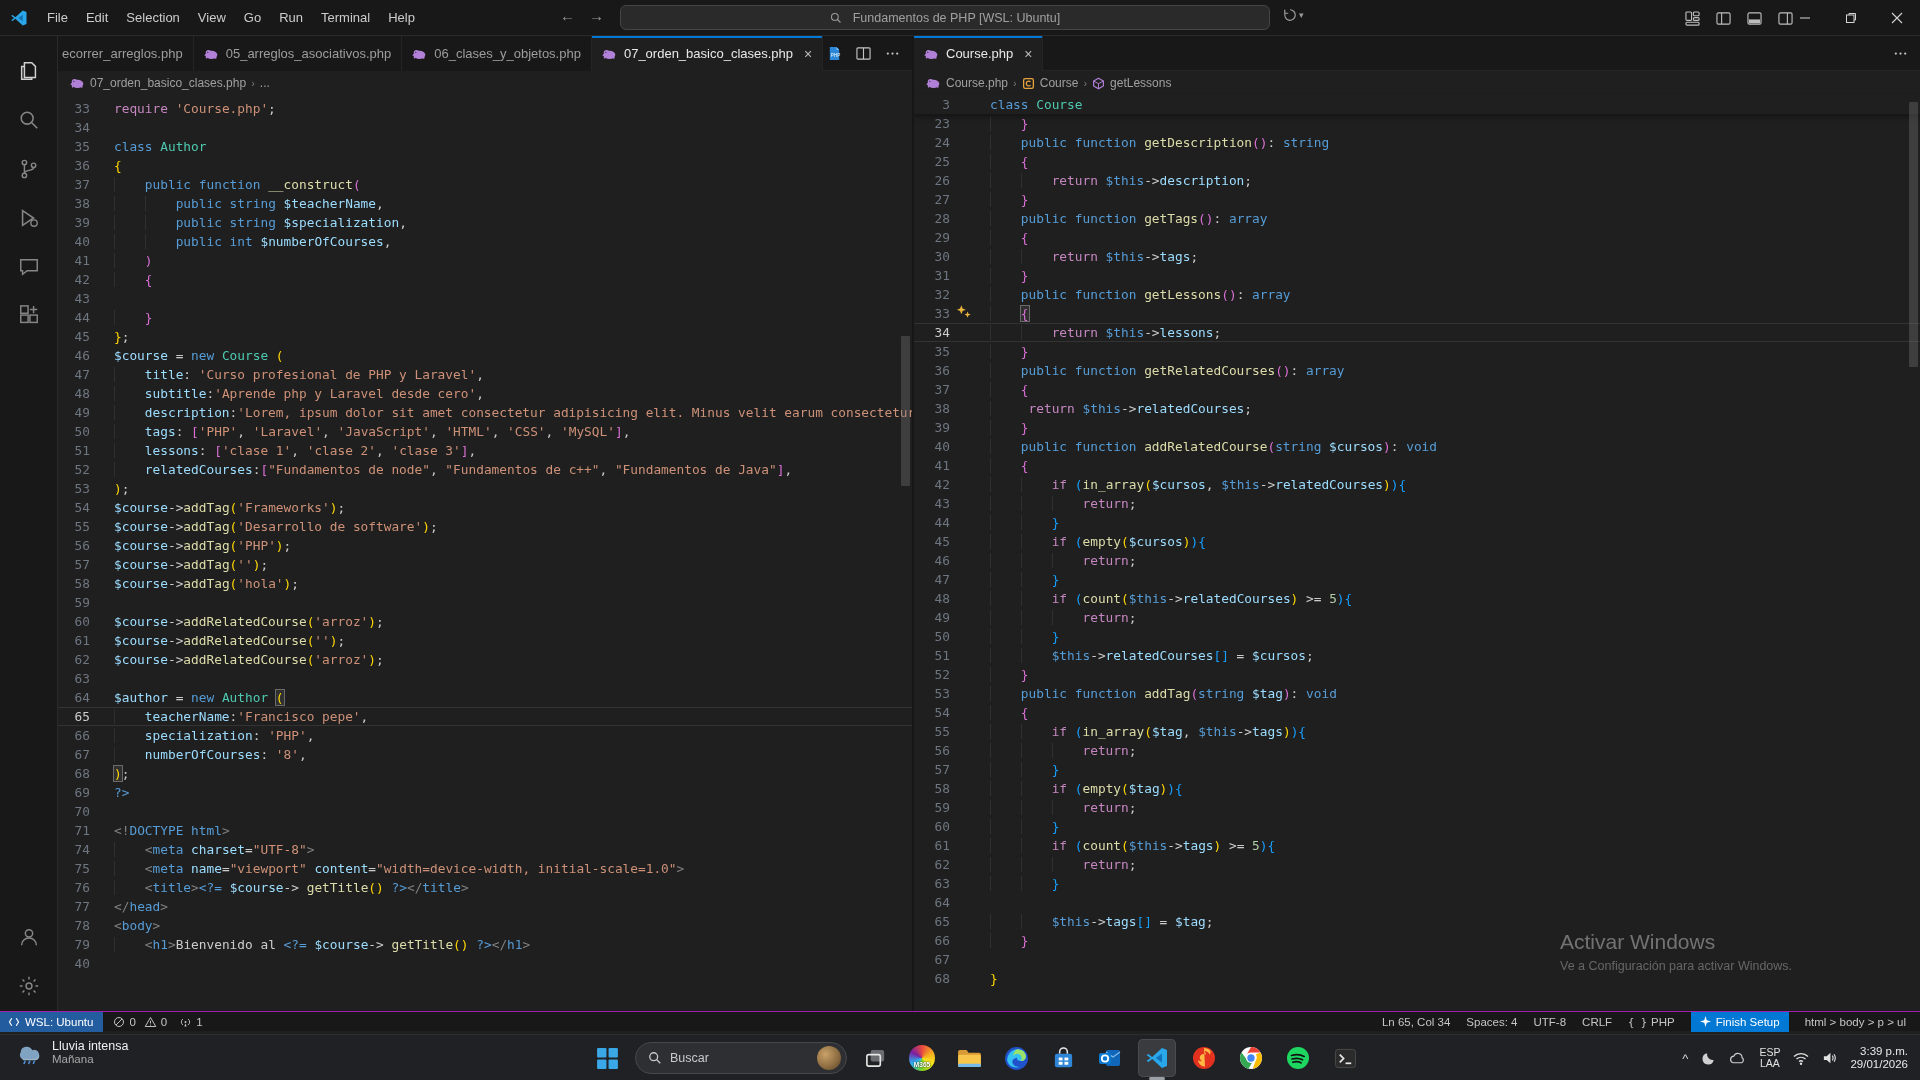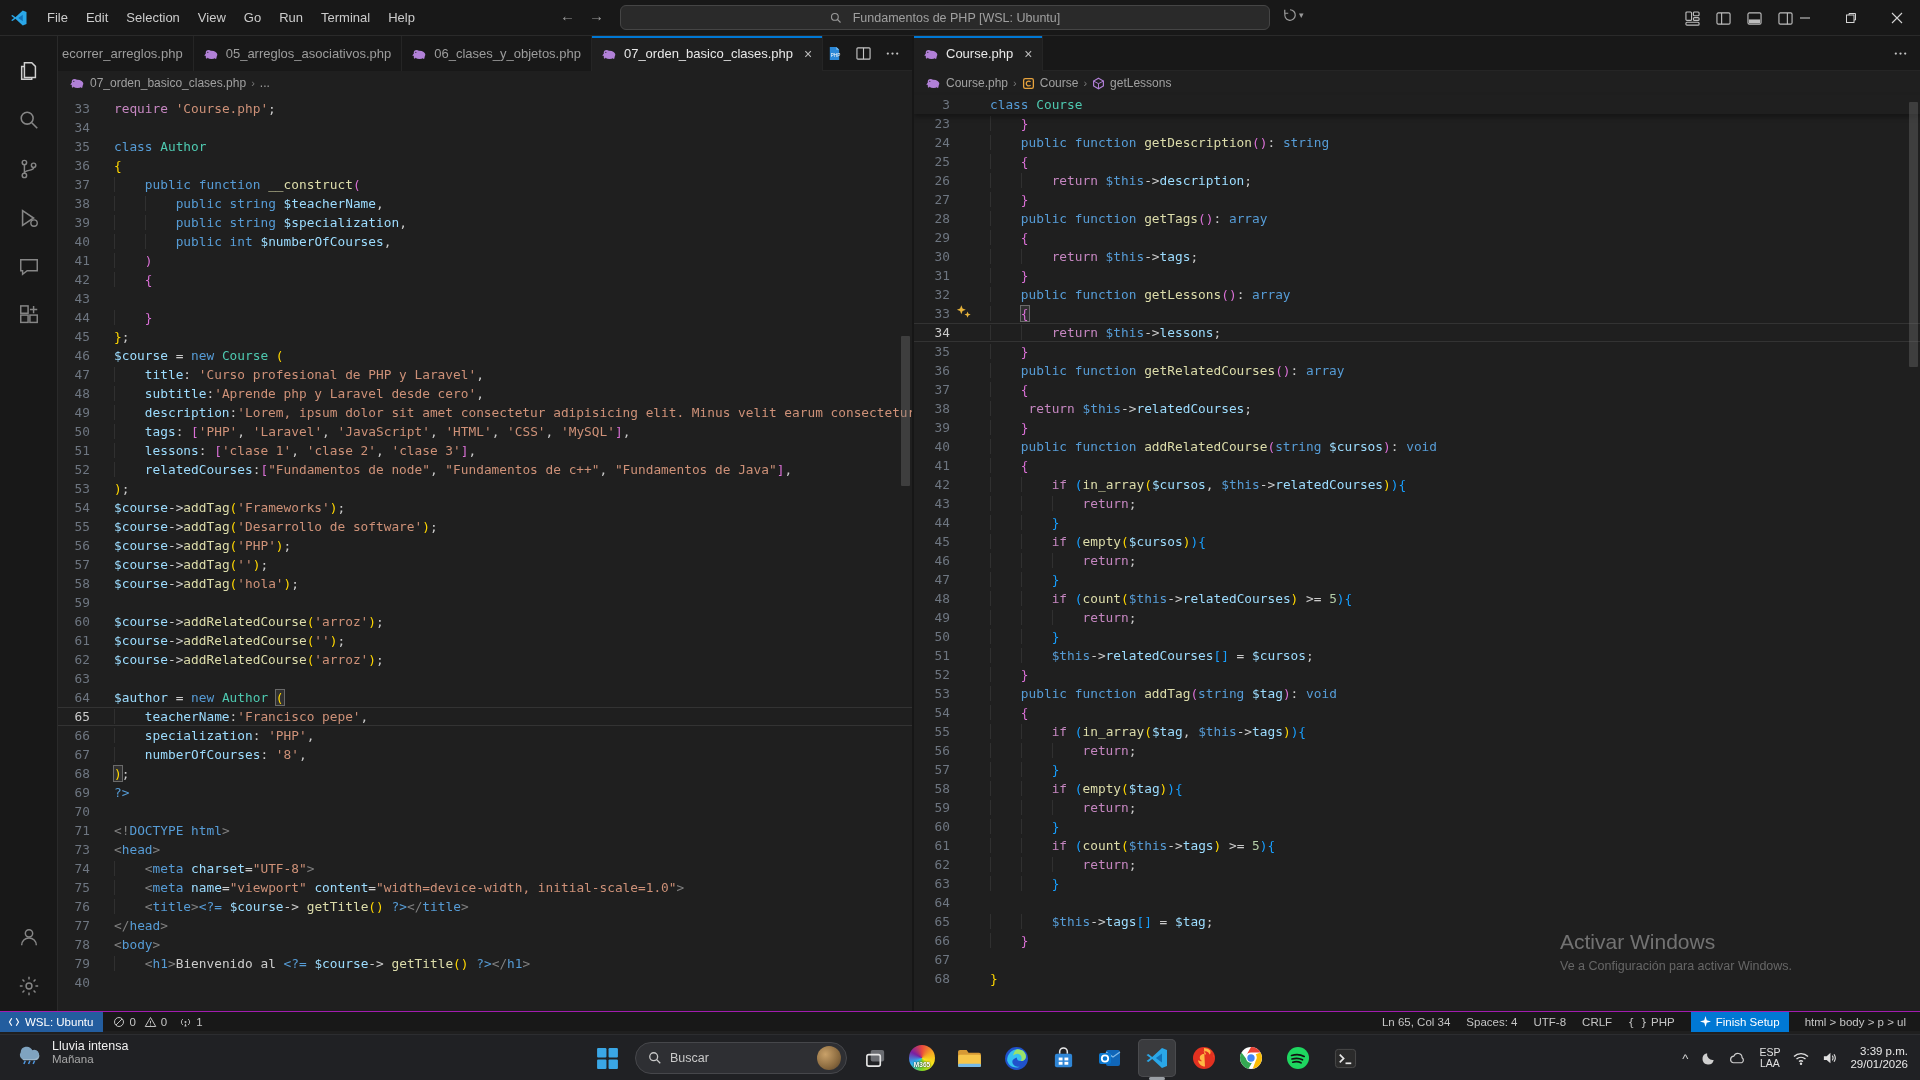--- a/index.html
+++ b/index.html
@@ -347,21 +347,20 @@
         <div class="row"><span class="ln">62</span><span class="codetxt"><span class="tk t-v">$course</span><span class="tk t-p">-&gt;</span><span class="tk t-f">addRelatedCourse</span><span class="tk t-g1">(</span><span class="tk t-s">'arroz'</span><span class="tk t-g1">)</span><span class="tk t-p">;</span></span></div>
         <div class="row"><span class="ln">63</span><span class="codetxt"></span></div>
         <div class="row"><span class="ln">64</span><span class="codetxt"><span class="tk t-v">$author</span><span class="tk t-p"> = </span><span class="tk t-k">new</span><span class="tk t-p"> </span><span class="tk t-y">Author</span><span class="tk t-p"> </span><span class="tk t-g1 m">(</span></span></div>
         <div class="row cur"><span class="ln">65</span><span class="codetxt"><span class="tk t-p ig">    </span><span class="tk t-v">teacherName</span><span class="tk t-p">:</span><span class="tk t-s">'Francisco pepe'</span><span class="tk t-p">,</span></span></div>
         <div class="row"><span class="ln">66</span><span class="codetxt"><span class="tk t-p ig">    </span><span class="tk t-v">specialization</span><span class="tk t-p">: </span><span class="tk t-s">'PHP'</span><span class="tk t-p">,</span></span></div>
         <div class="row"><span class="ln">67</span><span class="codetxt"><span class="tk t-p ig">    </span><span class="tk t-v">numberOfCourses</span><span class="tk t-p">: </span><span class="tk t-s">'8'</span><span class="tk t-p">,</span></span></div>
         <div class="row"><span class="ln">68</span><span class="codetxt"><span class="tk t-g1 m">)</span><span class="tk t-p">;</span></span></div>
         <div class="row"><span class="ln">69</span><span class="codetxt"><span class="tk t-tg">?&gt;</span></span></div>
         <div class="row"><span class="ln">70</span><span class="codetxt"></span></div>
         <div class="row"><span class="ln">71</span><span class="codetxt"><span class="tk t-d">&lt;!</span><span class="tk t-k">DOCTYPE</span><span class="tk t-p"> </span><span class="tk t-tg">html</span><span class="tk t-d">&gt;</span></span></div>
-        <div class="row"><span class="ln">73</span><span class="codetxt"><span class="tk t-d">&lt;</span><span class="tk t-tg">head</span><span class="tk t-d">&gt;</span></span></div>
         <div class="row"><span class="ln">74</span><span class="codetxt"><span class="tk t-p ig">    </span><span class="tk t-d">&lt;</span><span class="tk t-tg">meta</span><span class="tk t-p"> </span><span class="tk t-at">charset</span><span class="tk t-p">=</span><span class="tk t-s">"UTF-8"</span><span class="tk t-d">&gt;</span></span></div>
         <div class="row"><span class="ln">75</span><span class="codetxt"><span class="tk t-p ig">    </span><span class="tk t-d">&lt;</span><span class="tk t-tg">meta</span><span class="tk t-p"> </span><span class="tk t-at">name</span><span class="tk t-p">=</span><span class="tk t-s">"viewport"</span><span class="tk t-p"> </span><span class="tk t-at">content</span><span class="tk t-p">=</span><span class="tk t-s">"width=device-width, initial-scale=1.0"</span><span class="tk t-d">&gt;</span></span></div>
         <div class="row"><span class="ln">76</span><span class="codetxt"><span class="tk t-p ig">    </span><span class="tk t-d">&lt;</span><span class="tk t-tg">title</span><span class="tk t-d">&gt;</span><span class="tk t-tg">&lt;?=</span><span class="tk t-p"> </span><span class="tk t-v">$course</span><span class="tk t-p">-&gt; </span><span class="tk t-f">getTitle</span><span class="tk t-g1">(</span><span class="tk t-g1">)</span><span class="tk t-p"> </span><span class="tk t-tg">?&gt;</span><span class="tk t-d">&lt;/</span><span class="tk t-tg">title</span><span class="tk t-d">&gt;</span></span></div>
         <div class="row"><span class="ln">77</span><span class="codetxt"><span class="tk t-d">&lt;/</span><span class="tk t-tg">head</span><span class="tk t-d">&gt;</span></span></div>
         <div class="row"><span class="ln">78</span><span class="codetxt"><span class="tk t-d">&lt;</span><span class="tk t-tg">body</span><span class="tk t-d">&gt;</span></span></div>
         <div class="row"><span class="ln">79</span><span class="codetxt"><span class="tk t-p ig">    </span><span class="tk t-d">&lt;</span><span class="tk t-tg">h1</span><span class="tk t-d">&gt;</span><span class="tk t-p">Bienvenido al </span><span class="tk t-tg">&lt;?=</span><span class="tk t-p"> </span><span class="tk t-v">$course</span><span class="tk t-p">-&gt; </span><span class="tk t-f">getTitle</span><span class="tk t-g1">(</span><span class="tk t-g1">)</span><span class="tk t-p"> </span><span class="tk t-tg">?&gt;</span><span class="tk t-d">&lt;/</span><span class="tk t-tg">h1</span><span class="tk t-d">&gt;</span></span></div>
         <div class="row"><span class="ln">40</span><span class="codetxt"></span></div>
       </div>
     <div class="vslider" style="right:2px;top:300px;height:150px;"></div>
   </div>

